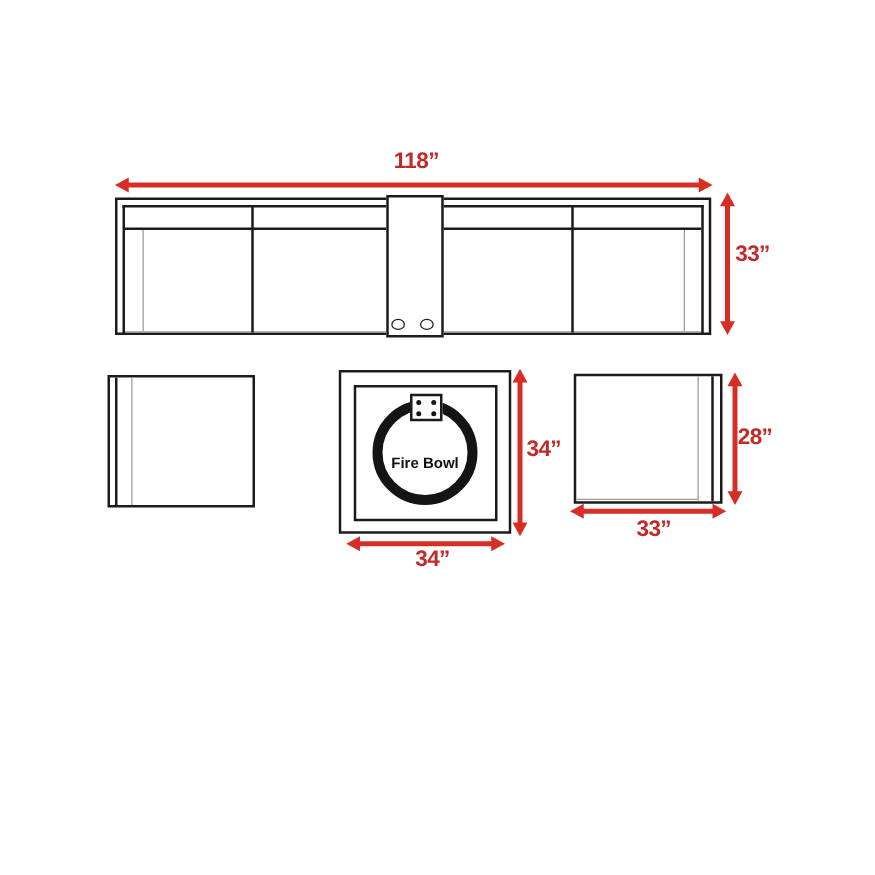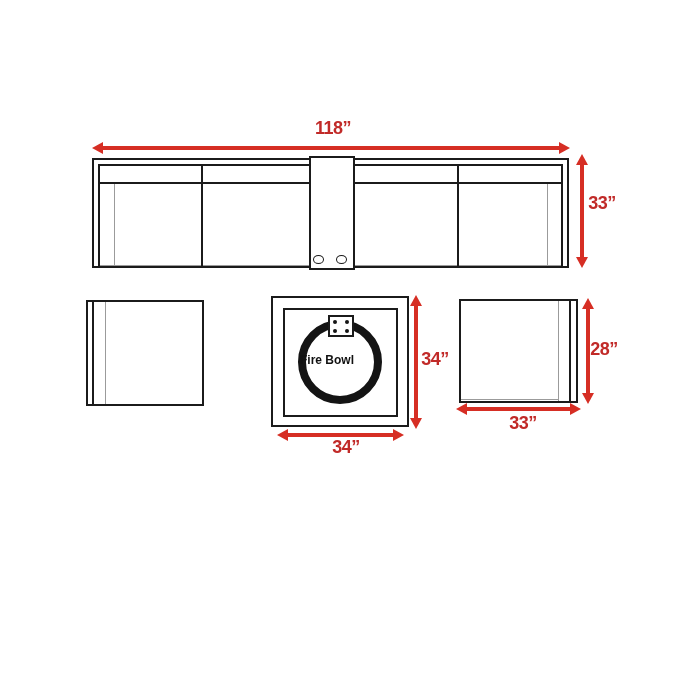--- a/index.html
+++ b/index.html
@@ -57,21 +57,21 @@
   .ring{
     position:absolute;left:298px;top:320px;width:84px;height:84px;
     border:8px solid #141414;border-radius:50%;box-sizing:border-box;
   }
   .burner{
     position:absolute;left:328px;top:315px;width:26px;height:22px;
     background:#fff;border:2px solid var(--line-dark);box-sizing:border-box;z-index:3;
   }
   .dot{position:absolute;width:4px;height:4px;border-radius:50%;background:#141414;z-index:4;}
   .firebowl-label{
-    position:absolute;left:300px;top:353px;width:80px;
+    position:absolute;left:300px;top:363px;width:80px;text-align:center;
     font-size:12px;font-weight:700;color:#111;z-index:3;
   }
 </style>
 </head>
 <body>
 
 <div class="stage">
 
   <div class="rect" style="left:92px;top:158px;width:477px;height:110px;"></div>
   <div class="sofa-inner"></div>

